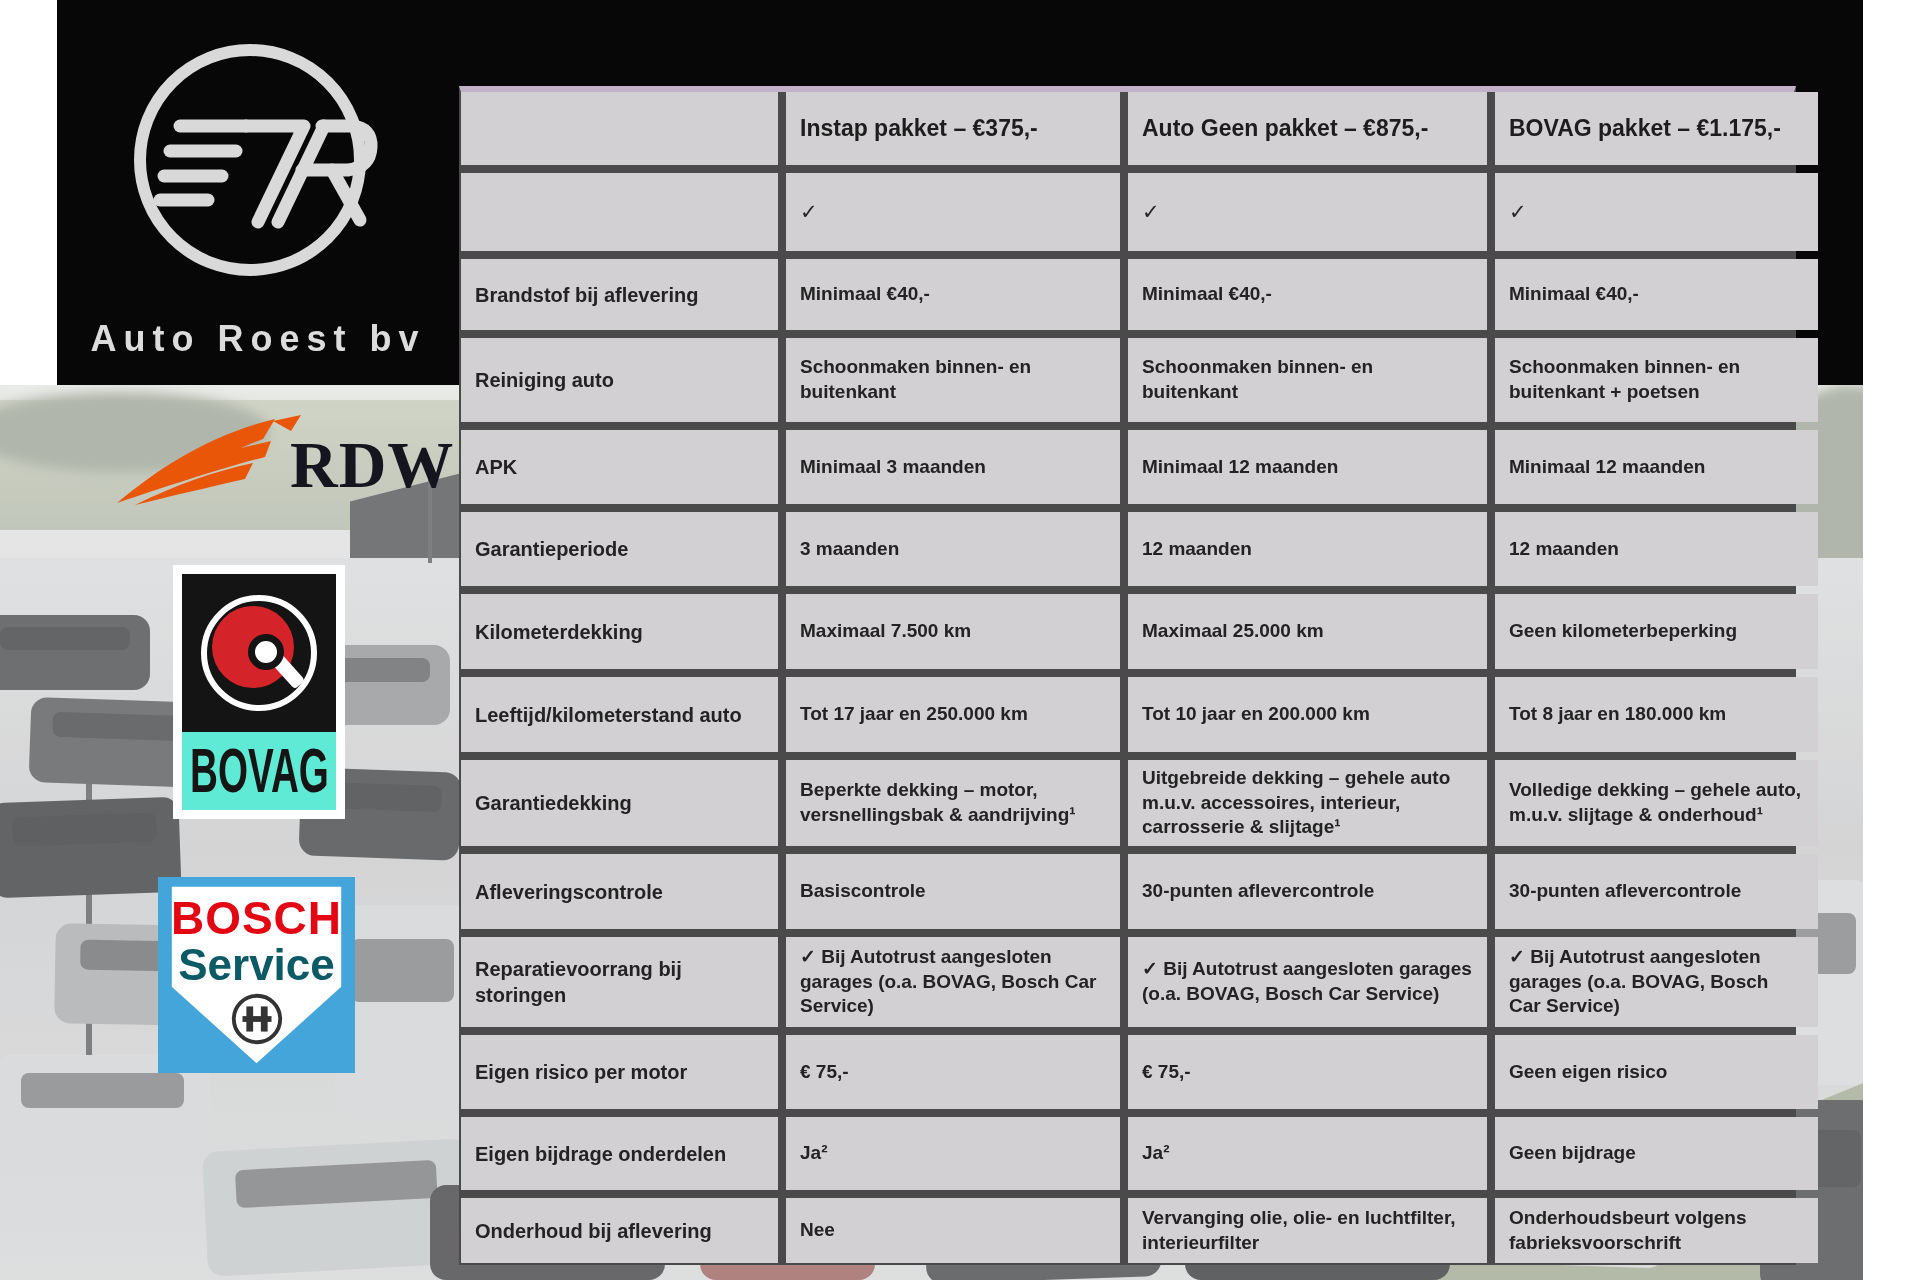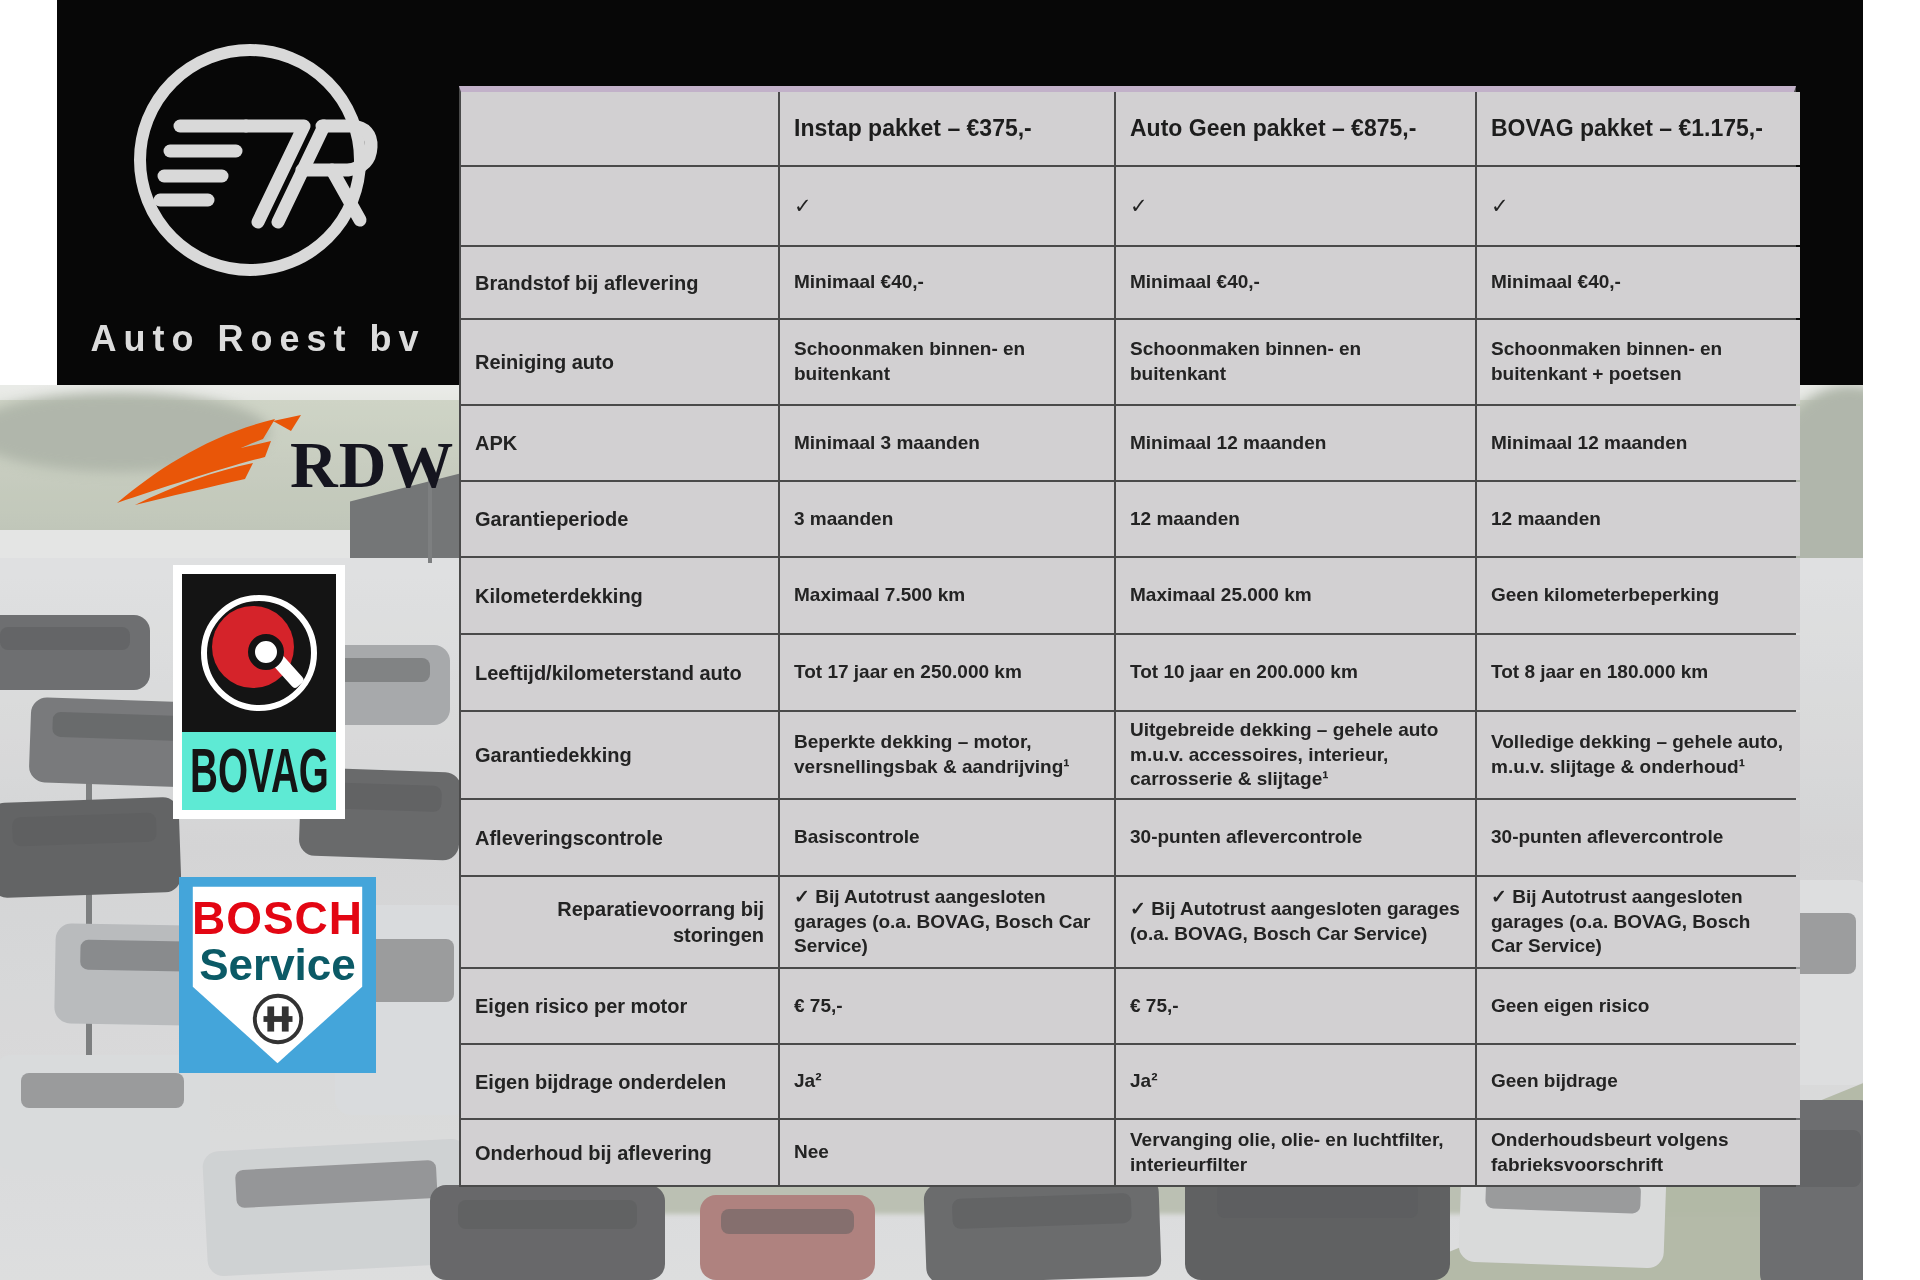--- a/index.html
+++ b/index.html
@@ -49,38 +49,38 @@
   .bovag-disc{position:absolute;left:50%;top:50%;width:82px;height:82px;margin:-47px 0 0 -47px;
               background:#d5232a;border-radius:50%;}
   .bovag-handle{position:absolute;left:76px;top:72px;width:14px;height:52px;background:#fff;
                 transform:rotate(-42deg);transform-origin:top center;border-radius:4px;}
   .bovag-hub{position:absolute;left:66px;top:60px;width:22px;height:22px;background:#fff;
              border:7px solid #141414;border-radius:50%;}
   .bovag-bottom{flex:1;background:#5eead4;display:flex;align-items:center;justify-content:center;}
   .bovag-word{font-size:42px;font-weight:bold;color:#151515;transform:scale(.92,1.5);letter-spacing:0;}
 
   
-  .bosch{position:absolute;left:158px;top:877px;width:197px;height:196px;background:#44a5da;margin-left:21px;}
+  .bosch{position:absolute;left:158px;top:877px;width:197px;height:196px;background:#44a5da;}
   .bosch-shield{position:absolute;inset:0;background:#fff;
                 clip-path:polygon(7% 5%,93% 5%,93% 56%,50% 95%,7% 56%);
                 display:flex;flex-direction:column;align-items:center;padding-top:18px;box-sizing:border-box;}
   .bosch-line1{font-size:46px;font-weight:bold;color:#e30613;letter-spacing:1px;line-height:1;}
   .bosch-line2{font-size:44px;font-weight:bold;color:#0b5a66;line-height:1.1;}
   .bosch-arm{margin-top:2px;}
 
   
   .pkg-table{position:absolute;left:459px;top:86px;width:1333px;
              background:#4a4a4a;border:2px solid #4a4a4a;border-top:6px solid #c2b1c9;
-             display:grid;gap:2px;
+             display:grid;gap:8px;
              grid-template-columns:317px 334px 359px 323px;
              grid-template-rows:73px 78px 71px 84px 74px 74px 75px 75px 86px 75px 90px 74px 73px 65px;}
   .cell{background:#d2d0d2;display:flex;align-items:center;padding:6px 14px;box-sizing:border-box;
         font-weight:bold;color:#232323;font-size:19px;line-height:1.3;}
   .hdr-cell{font-size:23px;color:#1d1d1d;}
-  .label-cell{font-size:20px;text-align:right;}
+  .label-cell{font-size:20px;}
   .check-cell{font-weight:normal;font-size:21px;}
 </style>
 </head>
 <body>
 
 <div class="stage">
 
   <div class="photo">
     <div class="sky"></div>
     <div class="field"></div>

